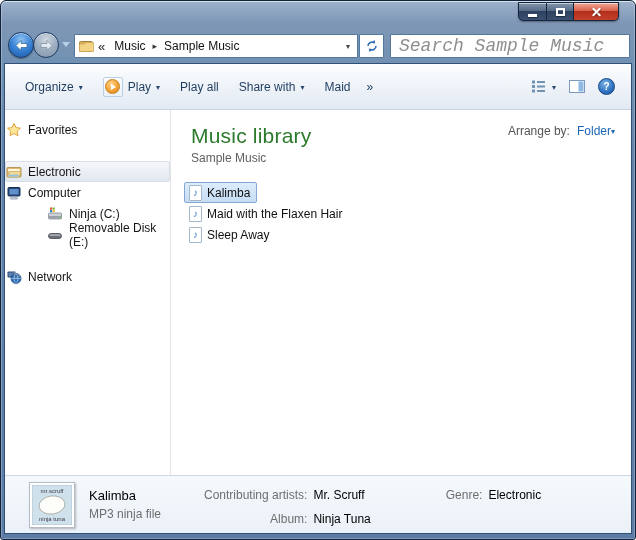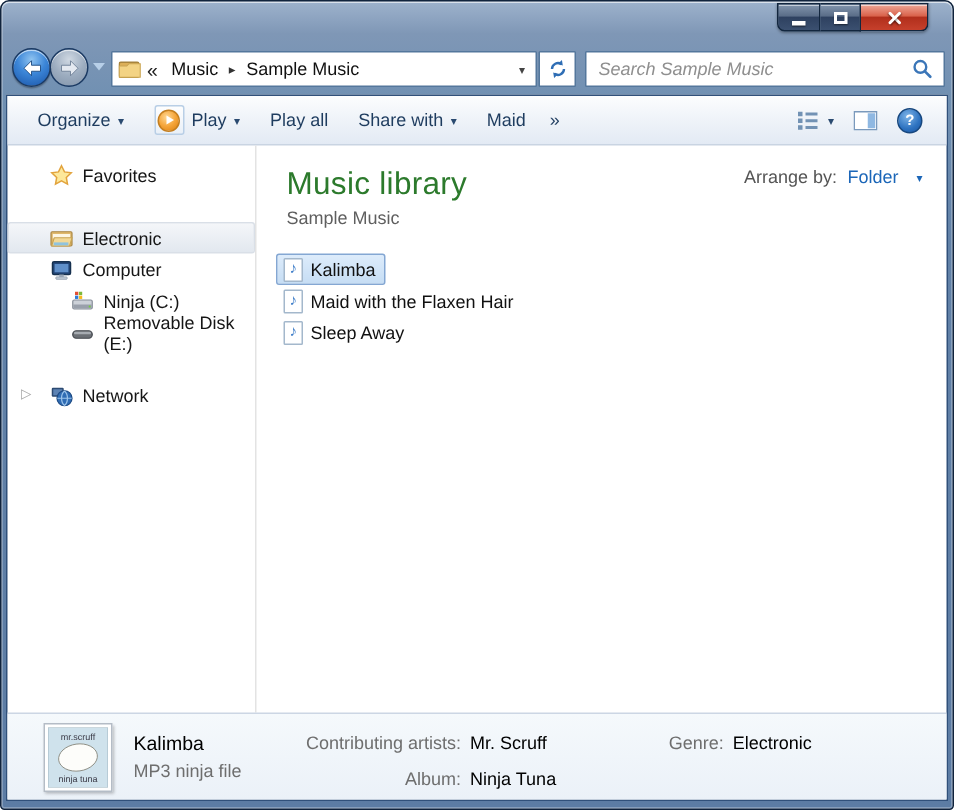--- a/index.html
+++ b/index.html
@@ -54,60 +54,60 @@
   .addr-dd { width:18px; height:100%; display:flex; align-items:center; justify-content:center;
     font-size:8px; color:#444; }
   .btn-refresh { position:absolute; left:358px; top:33px; width:25px; height:24px;
     background:#fff; border:1px solid #54779c; border-radius:1px;
     display:flex; align-items:center; justify-content:center; }
 
   .searchbox { position:absolute; left:389px; top:33px; width:240px; height:24px;
     background:#fff; border:1px solid #54779c; border-radius:1px;
     display:flex; align-items:center; }
   .searchbox input { flex:1; border:none; outline:none; background:transparent;
-    font-family:Liberation Sans, sans-serif; font-size:12px; padding:0 0 0 8px; color:#333; }
+    font-family:Liberation Mono, monospace; font-size:18px; padding:0 0 0 8px; color:#333; }
   .searchbox input::placeholder { color:#8f8f8f; font-style:italic; }
   .search-mag { padding:0 7px 0 4px; display:flex; align-items:center; }
 
   
   .client { position:absolute; left:3px; right:3px; top:62px; bottom:5px;
     border:1px solid #30507a; background:#fff; display:flex; flex-direction:column; }
 
-  .toolbar { height:33px; flex:none; display:flex; align-items:center; padding:0 10px;
+  .toolbar { height:46px; flex:none; display:flex; align-items:center; padding:0 10px;
     background:linear-gradient(180deg,#fcfdfe 0%,#f0f4f9 45%,#e3eaf4 100%);
     border-bottom:1px solid #c9d4e2; font-size:12px; color:#1e3c5f; }
   .tb-btn { display:flex; align-items:center; gap:5px; padding:4px 10px; border-radius:2px; white-space:nowrap; }
   .tb-dd { font-size:8px; color:#2a4a70; margin-top:1px; }
   .tb-overflow { font-size:12px; padding:4px 6px; color:#1e3c5f; }
   .tb-iconbtn { display:flex; align-items:center; justify-content:center; width:20px; height:20px;
     border:1px solid #b9cfe6; background:linear-gradient(#fefefe,#e9f0f8); border-radius:2px; }
   .play-circle { width:15px; height:15px; border-radius:50%;
     background:radial-gradient(circle at 40% 32%, #ffd894 0%, #f5a63b 50%, #dd7f0e 100%);
     border:1px solid #c47f20; display:flex; align-items:center; justify-content:center; }
   .play-tri { width:0; height:0; border-top:3.5px solid transparent; border-bottom:3.5px solid transparent;
     border-left:5.5px solid #fff; margin-left:1px; }
   .tb-right { margin-left:auto; display:flex; align-items:center; gap:9px; padding-right:4px; }
 
   .content { flex:1; display:flex; min-height:0; }
   .sidebar { width:166px; flex:none; border-right:1px solid #e3e3e3; padding-top:9px; font-size:12px; color:#161616; }
-  .side-item { height:21px; display:flex; align-items:center; gap:6px; padding-left:27px; position:relative;
+  .side-item { height:21px; display:flex; align-items:center; gap:6px; position:relative;
     border:1px solid transparent; }
   .side-item.lvl1 { padding-left:41px; }
   .side-item.sel { background:linear-gradient(180deg,#f4f6f9 0%,#e2e8ef 100%);
     border-color:#d9dfe7; border-radius:2px; }
   .side-icon { width:16px; height:16px; flex:none; display:flex; align-items:center; justify-content:center; }
   .expander { position:absolute; left:8px; top:3px; font-size:9px; color:#a8a8a8; }
   .sp21 { margin-top:21px; } .sp31 { }
 
   .main { flex:1; position:relative; padding:14px 0 0 20px; }
   .main-title { font-size:21px; color:#2c7a2c; letter-spacing:.2px; }
   .main-sub { font-size:12px; color:#5f5f5f; margin-top:3px; }
   .arrange { position:absolute; right:16px; top:14px; font-size:12px; color:#555;
     display:flex; align-items:center; gap:7px; }
-  .arrange-val { color:#1b66b8; display:flex; align-items:center; gap:12px; }
+  .arrange-val { color:#1b66b8; display:flex; align-items:center; gap:0; }
   .arrange-dd { font-size:8px; color:#1b66b8; }
 
   .files { margin-top:17px; margin-left:-7px; }
   .file-row { display:flex; align-items:center; gap:5px; height:21px; padding:0 6px 0 4px;
     border:1px solid transparent; width:max-content; font-size:12px; color:#111; }
   .file-row.sel { border-color:#84a7d3; border-radius:2px;
     background:linear-gradient(180deg,#ddecfb 0%,#c6ddf4 100%); }
   .file-icon { width:13px; height:16px; background:#fff; border:1px solid #a4b8cc; border-radius:1px;
     display:flex; align-items:center; justify-content:center; flex:none; }
   .file-note { font-size:10px; color:#3c7cc8; line-height:1; }

